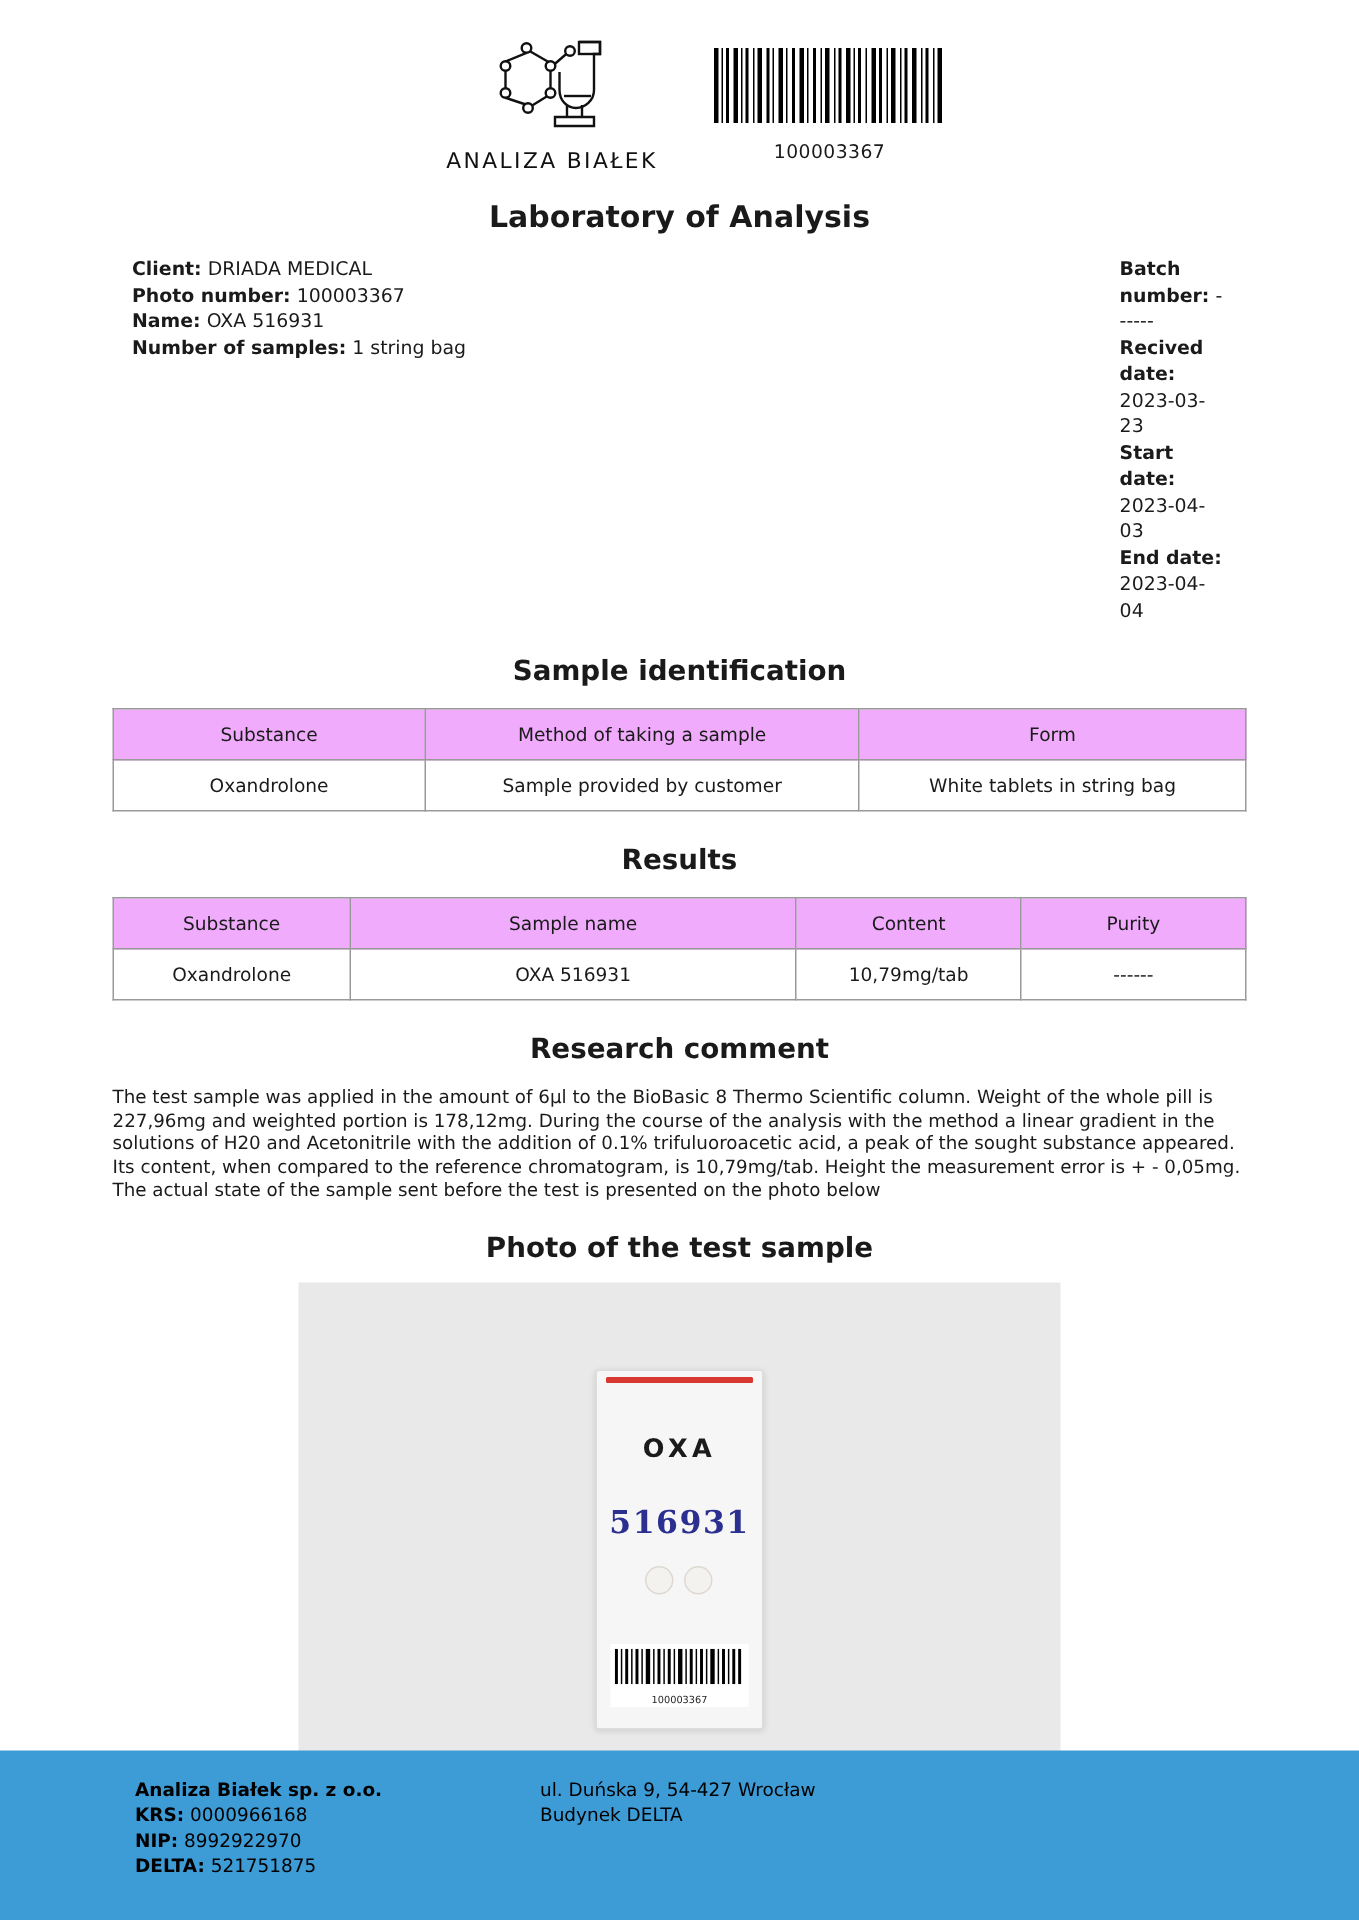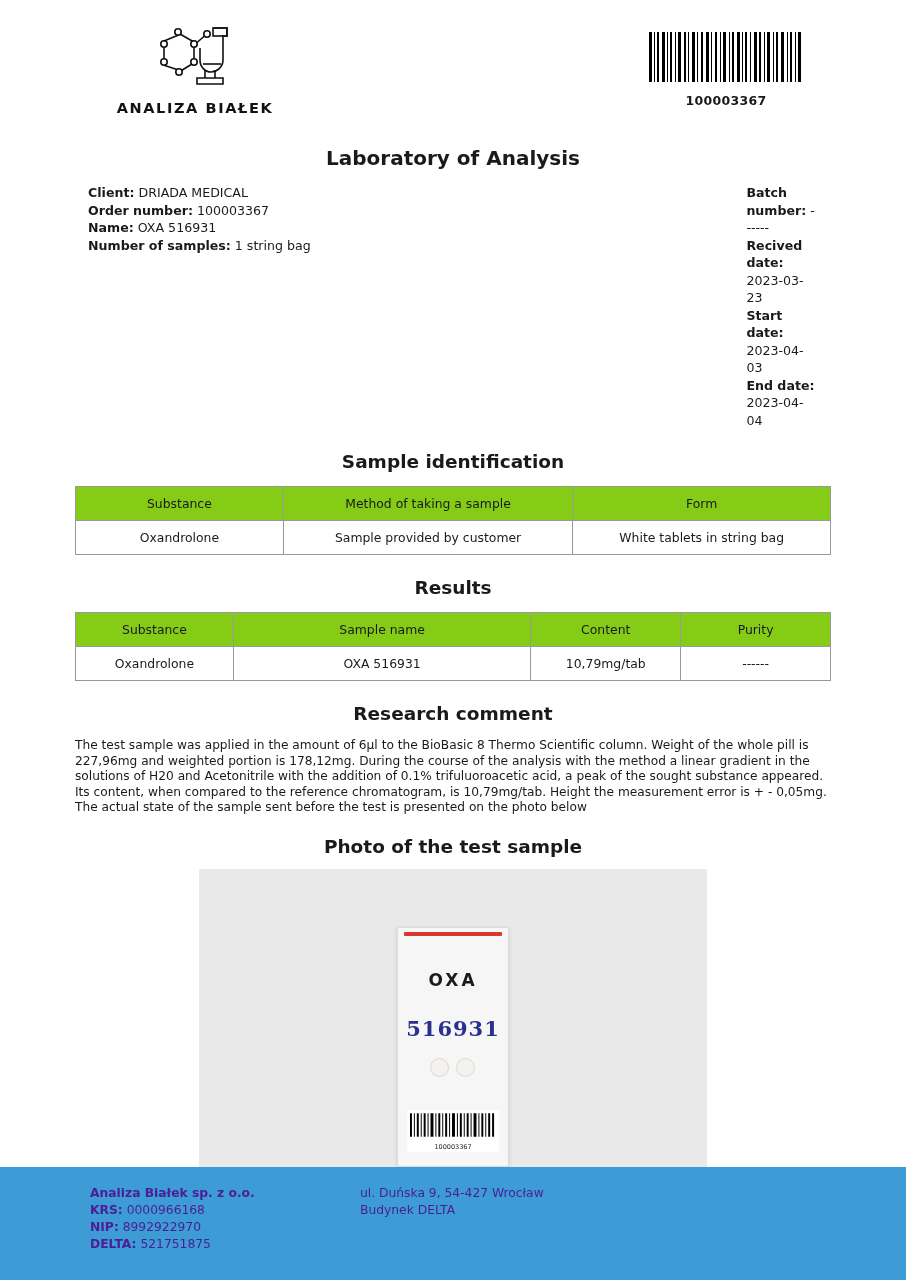--- a/index.html
+++ b/index.html
@@ -12,43 +12,42 @@
     color: #1a1a1a;
     position: relative;
     overflow: hidden;
   }
 
   .page { position: relative; width: 906px; height: 1280px; }
 
   
   .header {
     display: flex;
-    justify-content: space-between;
+    justify-content: center;
     align-items: flex-start;
     padding: 18px 80px 0 110px;
-    font-weight: bold;
   }
   .logo-block { text-align: center; width: 170px; }
   .logo-mark { width: 100px; height: 78px; margin: 0 auto; }
   .logo-text {
     font-size: 14.5px;
     letter-spacing: 1.6px;
     color: #111;
     margin-top: 4px;
     font-family: "DejaVu Sans", "Liberation Sans", sans-serif;
   }
   .barcode-block { text-align: center; width: 200px; margin-top: 14px; }
   .barcode { height: 50px; width: 155px; margin: 0 auto; }
   .barcode-num { font-size: 12.5px; margin-top: 7px; letter-spacing: .3px; }
 
   
   h1.doc-title {
     text-align: center;
     font-size: 20px;
-    margin: 30px 0 14px 0;
+    margin: 16px 0 14px 0;
     font-weight: bold;
   }
   h2.section-title {
     text-align: center;
     font-size: 18.5px;
     margin: 22px 0 14px 0;
     font-weight: bold;
   }
   h2.section-title.tight { margin-top: 20px; margin-bottom: 12px; }
 
@@ -70,21 +69,21 @@
     width: 756px;
     margin: 0 auto;
     font-size: 12.4px;
   }
   table.data th, table.data td {
     border: 1px solid #999;
     text-align: center;
     padding: 9px 4px;
     font-weight: normal;
   }
-  table.data thead th { background: #84cc16; }
+  table.data thead th { background: #f0abfc; }
 
   
   .comment {
     width: 756px;
     margin: 0 auto;
     font-size: 12.2px;
     line-height: 15.6px;
     text-align: left;
   }
 
@@ -145,21 +144,21 @@
     text-align: center; font-weight: bold; font-size: 13px; margin-top: 14px;
   }
   .password-value { text-align: center; font-size: 12.4px; margin-top: 5px; }
 
   
   .footer {
     position: absolute;
     left: 0; right: 0; bottom: 0;
     height: 113px;
     background: #3d9bd6;
-    color: #4c1d95;
+    color: #000000;
     display: flex;
     padding: 18px 40px 0 90px;
     font-size: 12.3px;
     line-height: 17px;
   }
   .footer .fcol { }
   .footer .fcol.c1 { width: 270px; }
   .footer .fcol.c2 { width: 290px; }
   .footer .fcol.c3 { width: 250px; }
   .footer b { font-weight: bold; }
@@ -235,21 +234,21 @@
 
   <h1 class="doc-title">Laboratory of Analysis</h1>
 
   <div class="meta">
     <div class="col left">
       <div>
         <b>Client:</b>
         <span>DRIADA MEDICAL</span>
       </div>
       <div>
-        <b>Order number:</b>
+        <b>Photo number:</b>
         <span>100003367</span>
       </div>
       <div>
         <b>Name:</b>
         <span>OXA 516931</span>
       </div>
       <div>
         <b>Number of samples:</b>
         <span>1 string bag</span>
       </div>

